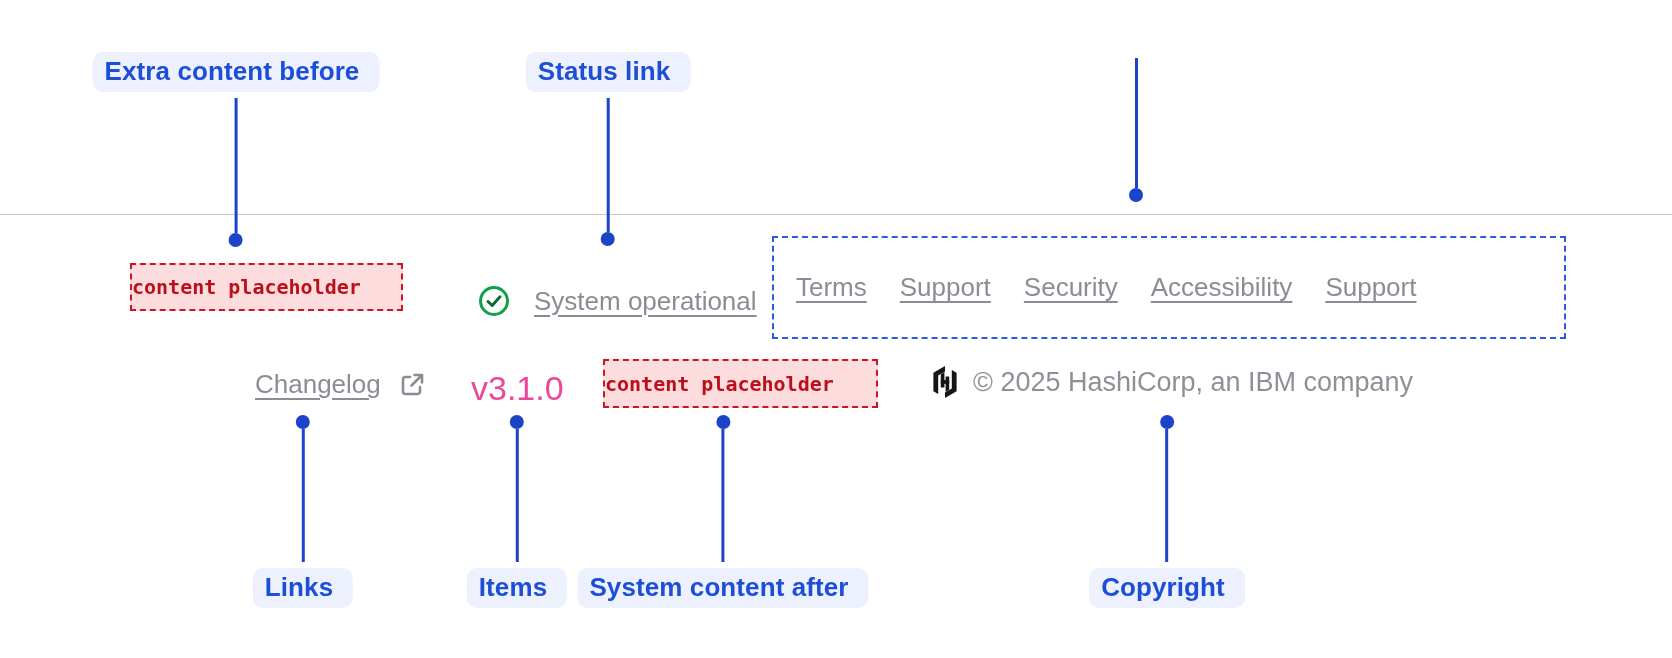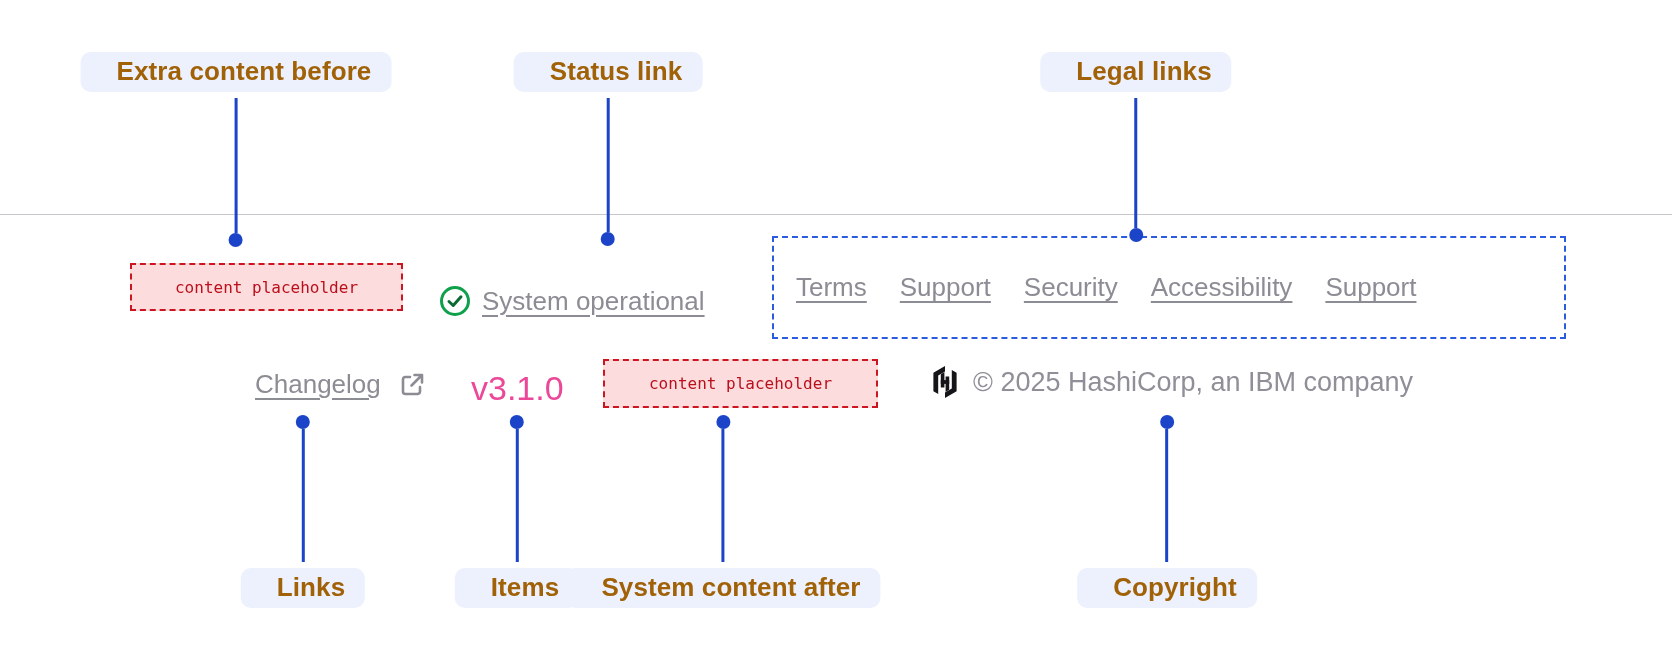--- a/index.html
+++ b/index.html
@@ -14,25 +14,25 @@
   .callout {
     position: absolute;
     display: flex;
     flex-direction: column;
     align-items: center;
     transform: translateX(-50%);
     z-index: 5;
   }
   .pill {
     background: #ecf1fd;
-    color: #a16207;
+    color: #1d4ed8;
     font-size: 26px;
     font-weight: 600;
     letter-spacing: 0.1px;
-    padding: 5px 20px 7px 36px;
+    padding: 5px 20px 7px 12px;
     border-radius: 10px;
     white-space: nowrap;
     line-height: 28px;
   }
   .callout .line {
     width: 3px;
     background: #1b44c8;
     margin-top: 6px;
   }
   .callout.bottom .line { margin-top: 0; margin-bottom: 6px; }
@@ -52,36 +52,36 @@
     top: 214px; bottom: 0;
     border-top: 1px solid #c7c7cc;
     background: transparent;
   }
   .placeholder-box {
     position: absolute;
     background: #fcdcdc;
     border: 2px dashed #cc1520;
     color: #bb0f1c;
     font-family: "DejaVu Sans Mono", monospace;
-    font-size: 16px;
-    display: flex;
-    align-items: center;
-    justify-content: center;
-    white-space: nowrap;
+    font-size: 20px;
+    display: flex;
+    align-items: center;
+    white-space: nowrap;
+    font-weight: bold;
   }
   .ph-before { left: 130px; top: 48px;  width: 273px; height: 48px; }
   .ph-after  { left: 603px; top: 144px; width: 275px; height: 49px; }
 
   .status-link {
     position: absolute;
-    left: 439px; top: 56px;
+    left: 478px; top: 56px;
     height: 60px;
     display: flex;
     align-items: center;
-    gap: 11px;
+    gap: 24px;
     cursor: pointer;
     text-decoration: none;
   }
   .gray-link-text {
     color: #8c8c94;
     font-size: 26px;
     text-decoration: underline;
     text-decoration-thickness: 2px;
     text-underline-offset: 5px;
     white-space: nowrap;
@@ -193,21 +193,20 @@
   <div class="dot"></div>
 </div>
 
 <div class="callout top" style="left:608px">
   <div class="pill">Status link</div>
   <div class="line" style="height:134px"></div>
   <div class="dot"></div>
 </div>
 
 <div class="callout top" style="left:1136px">
-  <div class="pill">Legal links</div>
   <div class="line" style="height:130px"></div>
   <div class="dot"></div>
 </div>
 
 <div class="callout bottom" style="left:303px">
   <div class="dot"></div>
   <div class="line" style="height:133px"></div>
   <div class="pill">Links</div>
 </div>
 

